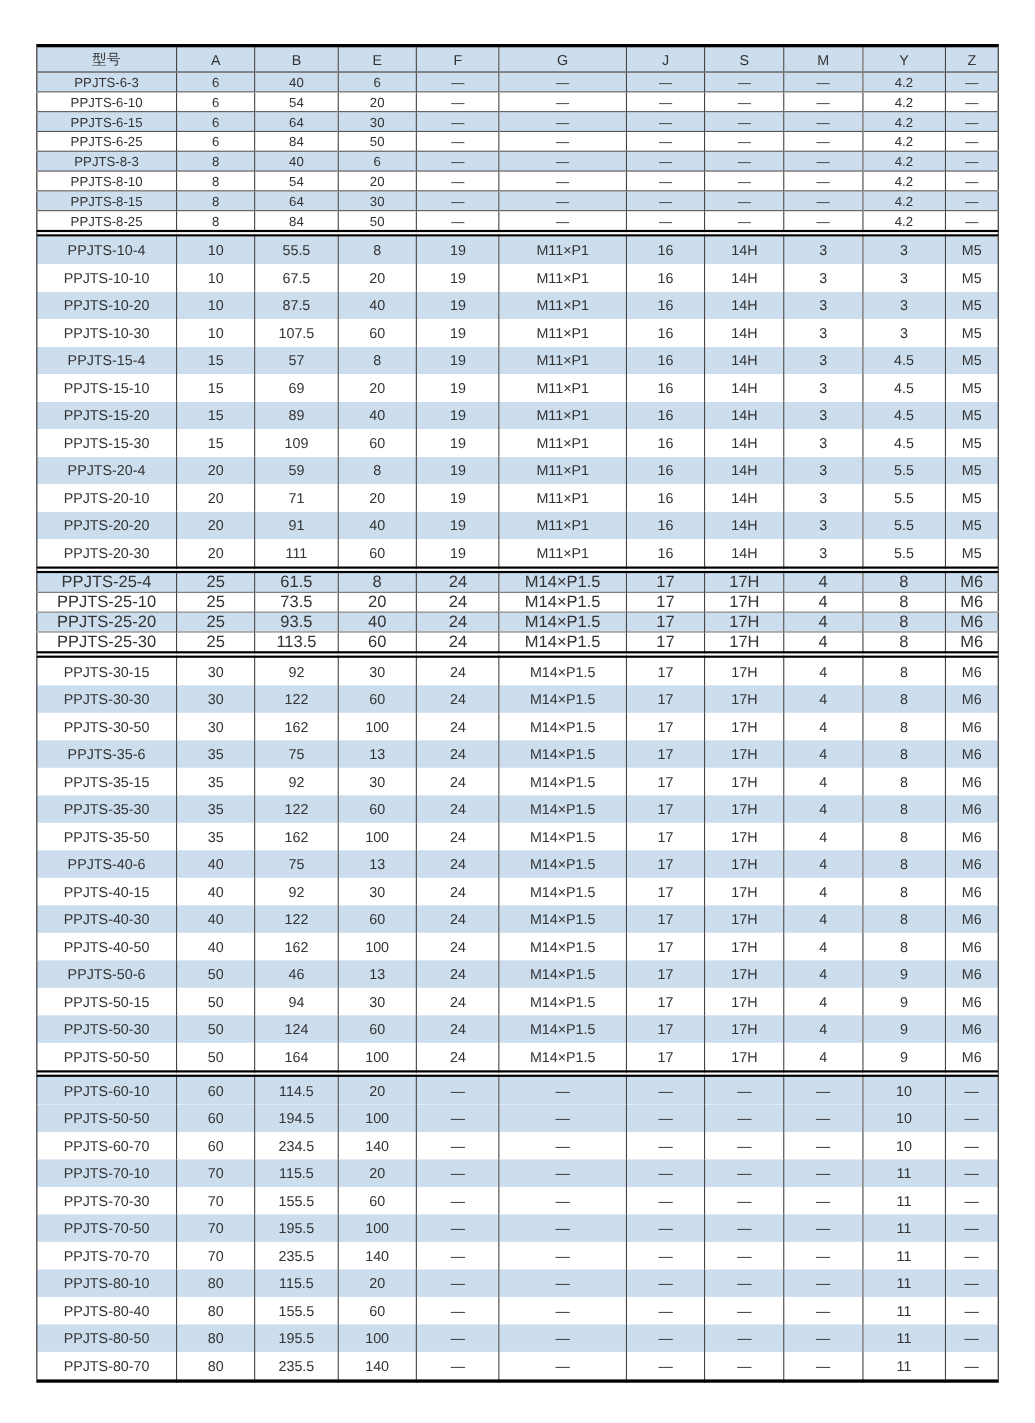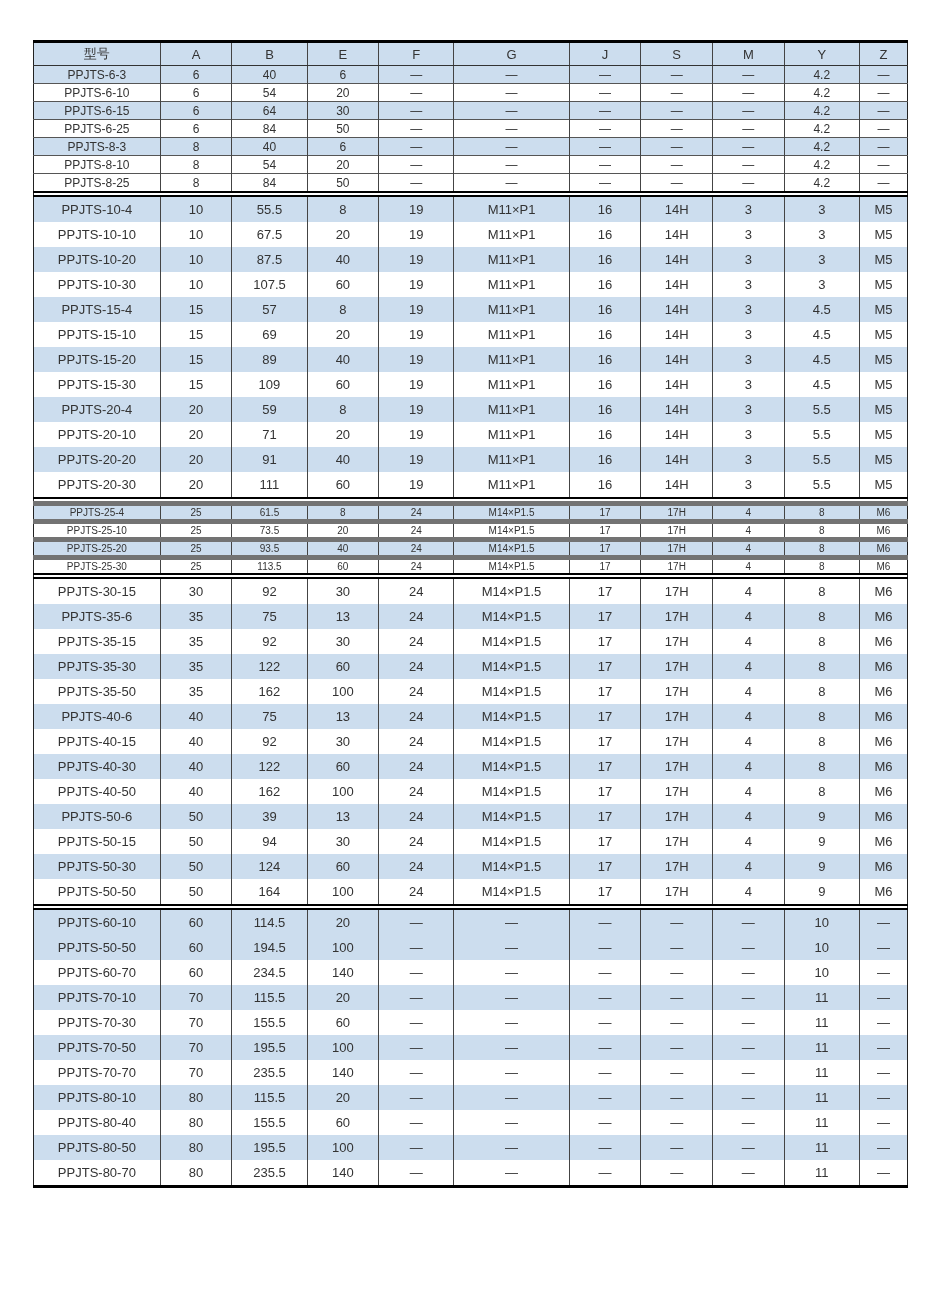--- a/index.html
+++ b/index.html
@@ -37,21 +37,21 @@
   thead th {
     background: var(--stripe, #ccddee);
     font-weight: normal;
     font-size: 13px;
     height: 22px;
     border-bottom: 1px solid #333;
   }
   tr.stripe td { background: var(--stripe, #ccddee); }
   tr.plain  td { background: #ffffff; }
   tr.compact td  { height: 17px; font-size: 12px;   border-top: 1px solid #555; }
-  tr.xcompact td { height: 13px; font-size: 10px; border-top: 5px solid #737373; margin-top: 23px; }
+  tr.xcompact td { height: 13px; font-size: 15px; border-top: 1px solid #737373; margin-top: 23px; }
   tr.tall td     { height: 25px; font-size: 13px; }
   tr.divider td {
     height: 2px;
     padding: 0;
     background: #ffffff;
     border-top: 2.5px solid #000;
     border-bottom: 2.5px solid #000;
     border-left: none;
   }
   col.c-model { width: 14.5%; }
@@ -171,20 +171,33 @@
           <td>54</td>
           <td>20</td>
           <td>—</td>
           <td>—</td>
           <td>—</td>
           <td>—</td>
           <td>—</td>
           <td>4.2</td>
           <td>—</td>
         </tr>
+        <tr class="compact stripe">
+          <td>PPJTS-8-15</td>
+          <td>8</td>
+          <td>64</td>
+          <td>30</td>
+          <td>—</td>
+          <td>—</td>
+          <td>—</td>
+          <td>—</td>
+          <td>—</td>
+          <td>4.2</td>
+          <td>—</td>
+        </tr>
         <tr class="compact plain">
           <td>PPJTS-8-25</td>
           <td>8</td>
           <td>84</td>
           <td>50</td>
           <td>—</td>
           <td>—</td>
           <td>—</td>
           <td>—</td>
           <td>—</td>
@@ -415,20 +428,46 @@
           <td>30</td>
           <td>24</td>
           <td>M14×P1.5</td>
           <td>17</td>
           <td>17H</td>
           <td>4</td>
           <td>8</td>
           <td>M6</td>
         </tr>
         <tr class="tall stripe">
+          <td>PPJTS-30-30</td>
+          <td>30</td>
+          <td>122</td>
+          <td>60</td>
+          <td>24</td>
+          <td>M14×P1.5</td>
+          <td>17</td>
+          <td>17H</td>
+          <td>4</td>
+          <td>8</td>
+          <td>M6</td>
+        </tr>
+        <tr class="tall plain">
+          <td>PPJTS-30-50</td>
+          <td>30</td>
+          <td>162</td>
+          <td>100</td>
+          <td>24</td>
+          <td>M14×P1.5</td>
+          <td>17</td>
+          <td>17H</td>
+          <td>4</td>
+          <td>8</td>
+          <td>M6</td>
+        </tr>
+        <tr class="tall stripe">
           <td>PPJTS-35-6</td>
           <td>35</td>
           <td>75</td>
           <td>13</td>
           <td>24</td>
           <td>M14×P1.5</td>
           <td>17</td>
           <td>17H</td>
           <td>4</td>
           <td>8</td>
@@ -521,21 +560,21 @@
           <td>M14×P1.5</td>
           <td>17</td>
           <td>17H</td>
           <td>4</td>
           <td>8</td>
           <td>M6</td>
         </tr>
         <tr class="tall stripe">
           <td>PPJTS-50-6</td>
           <td>50</td>
-          <td>39</td>
+          <td>46</td>
           <td>13</td>
           <td>24</td>
           <td>M14×P1.5</td>
           <td>17</td>
           <td>17H</td>
           <td>4</td>
           <td>9</td>
           <td>M6</td>
         </tr>
         <tr class="tall plain">

